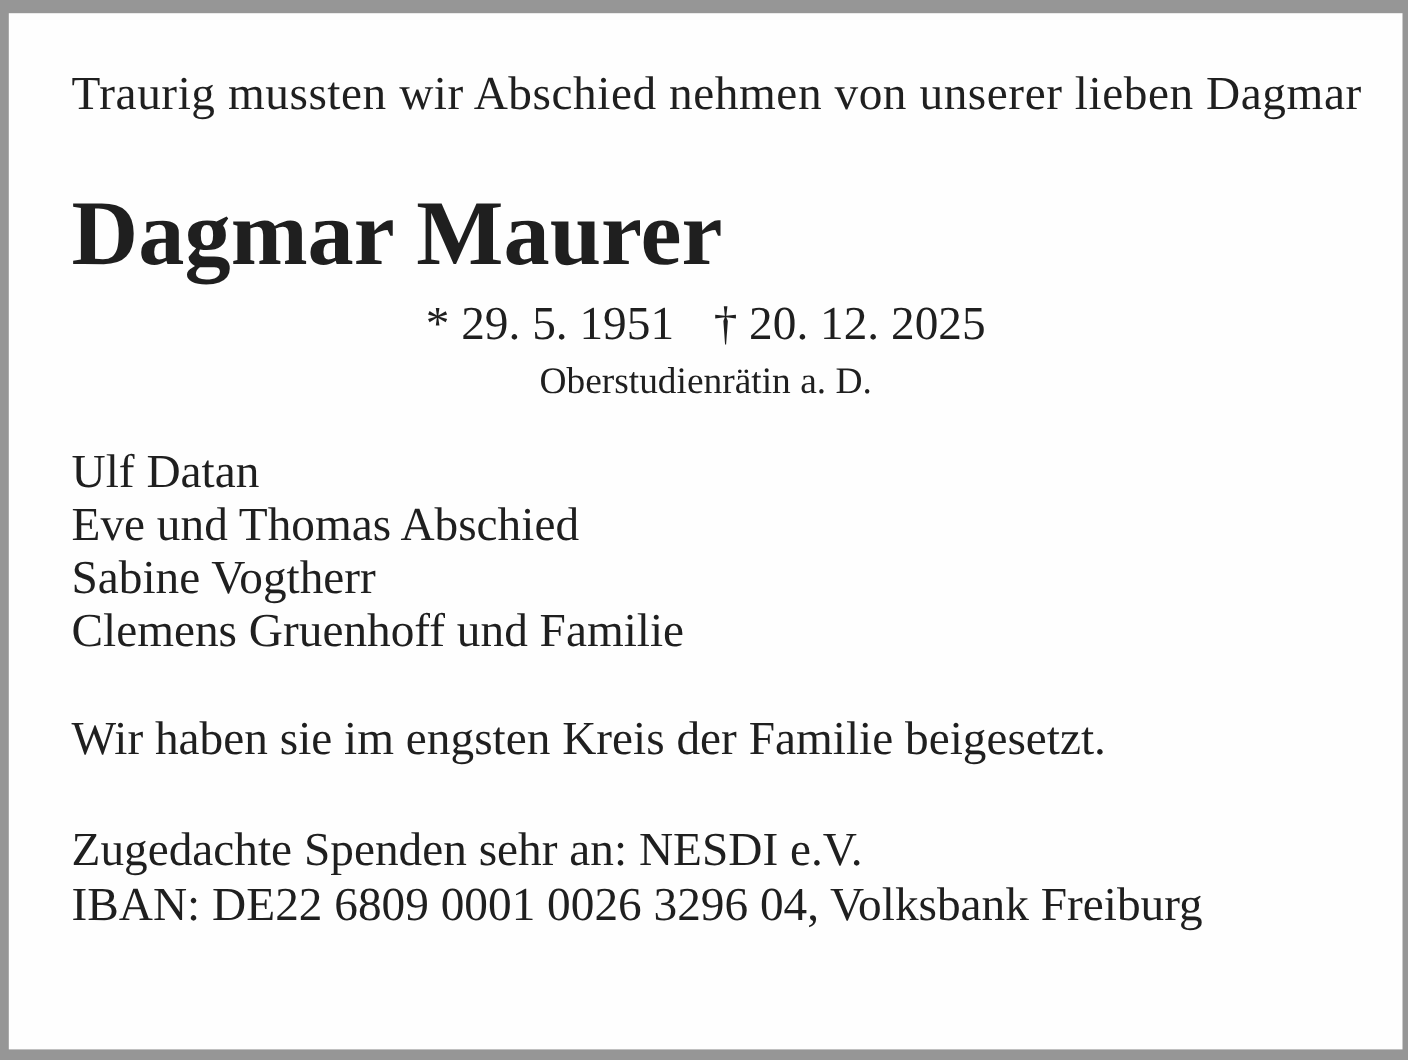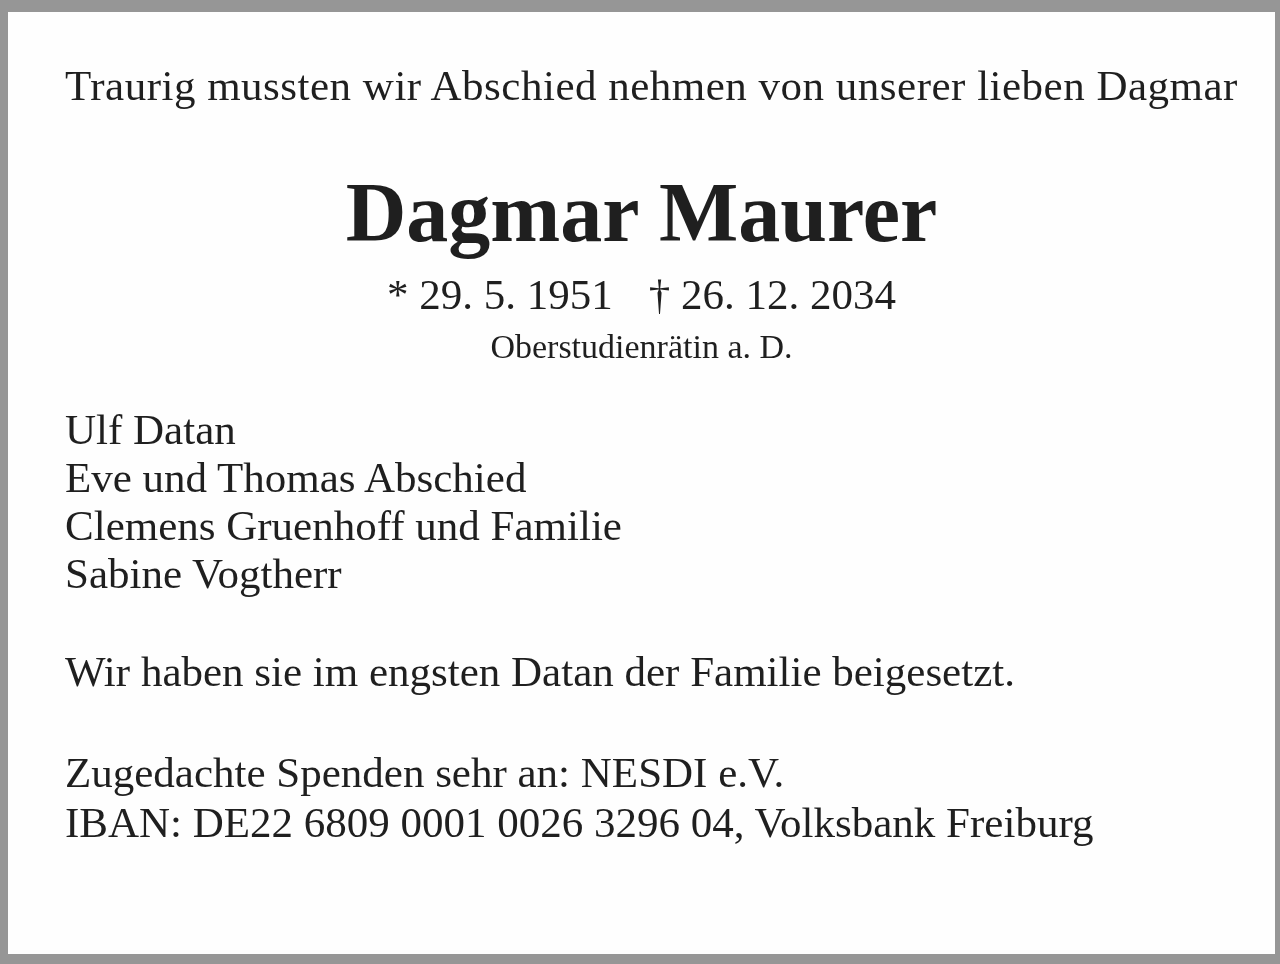--- a/index.html
+++ b/index.html
@@ -36,21 +36,21 @@
     text-align: center;
     white-space: nowrap;
     letter-spacing: 0.5px;
   }
 
   .deceased-name {
     margin-top: 62px;
     font-size: 84px;
     font-weight: bold;
     line-height: 1;
-    text-align: center;
+    text-align: left;
     white-space: nowrap;
   }
 
   .dates-line {
     margin-top: 16px;
     font-size: 43px;
     line-height: 1.1;
     text-align: center;
     white-space: nowrap;
     display: flex;
@@ -95,33 +95,33 @@
 
 <div class="page-frame">
   <div class="obituary-card">
 
     <div class="intro-line">Traurig mussten wir Abschied nehmen von unserer lieben Dagmar</div>
 
     <div class="deceased-name">Dagmar Maurer</div>
 
     <div class="dates-line">
       <span>* 29. 5. 1951</span>
-      <span>† 26. 12. 2034</span>
+      <span>† 20. 12. 2025</span>
     </div>
 
     <div class="profession-title">Oberstudienrätin a. D.</div>
 
     <div class="mourners-block">
       <div class="mourner-name">Ulf Datan</div>
       <div class="mourner-name">Eve und Thomas Abschied</div>
+      <div class="mourner-name">Sabine Vogtherr</div>
       <div class="mourner-name">Clemens Gruenhoff und Familie</div>
-      <div class="mourner-name">Sabine Vogtherr</div>
     </div>
 
-    <div class="burial-note">Wir haben sie im engsten Datan der Familie beigesetzt.</div>
+    <div class="burial-note">Wir haben sie im engsten Kreis der Familie beigesetzt.</div>
 
     <div class="donation-block">
       <div class="donation-line">Zugedachte Spenden sehr an: NESDI e.V.</div>
       <div class="donation-line">IBAN: DE22 6809 0001 0026 3296 04, Volksbank Freiburg</div>
     </div>
 
   </div>
 </div>
 
 </body></html>

